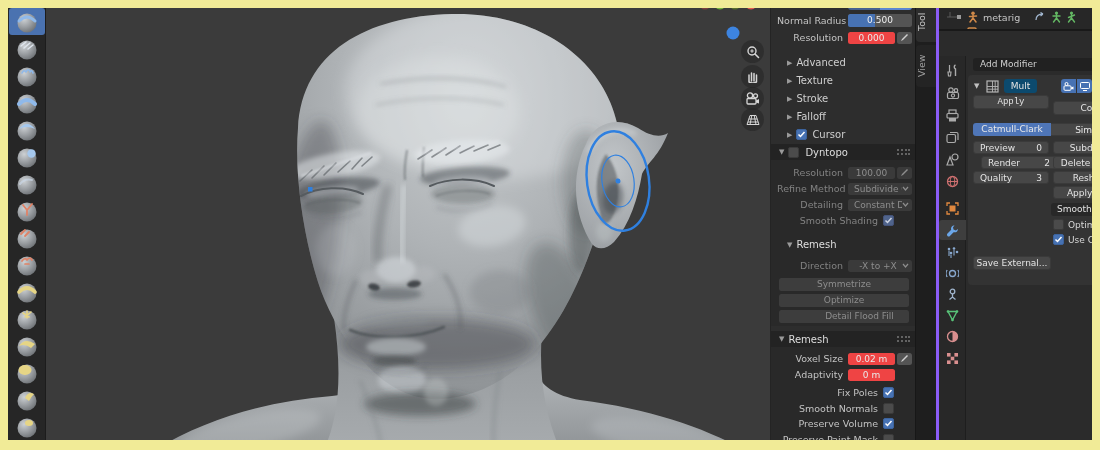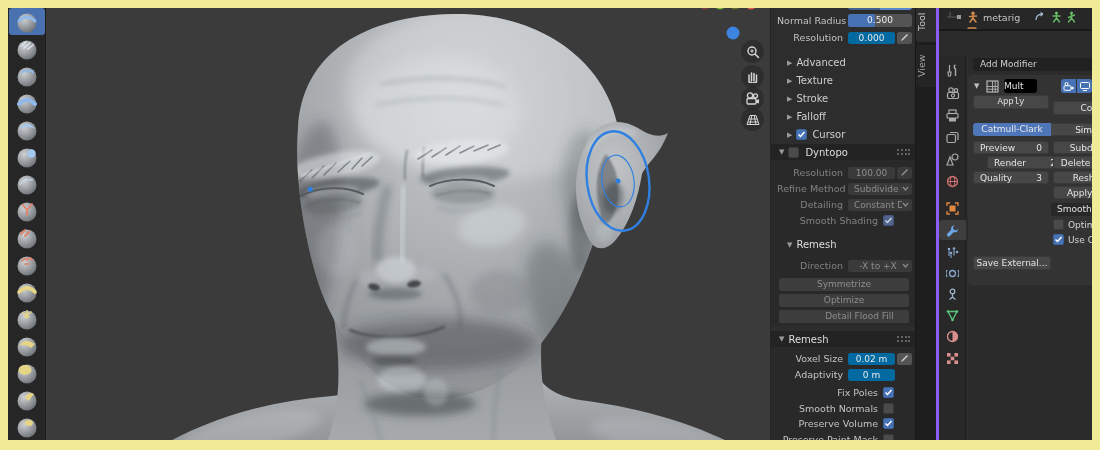--- a/index.html
+++ b/index.html
@@ -19,21 +19,21 @@
   #viewport{left:46px;top:0;width:891px;height:450px;background:#3b3b3b;}
   #vpsvg{position:absolute;left:0;top:0;}
   .navbtn{position:absolute;width:23px;height:23px;border-radius:50%;background:rgba(38,38,38,.62);
     display:flex;align-items:center;justify-content:center;}
 
   
   #sidebar{left:770px;top:0;width:145px;height:450px;background:#2d2d2d;z-index:10;border-left:1px solid #242424;}
   .srow{position:absolute;left:6px;width:135px;height:13px;display:flex;align-items:center;}
   .lab{width:71px;text-align:right;font-size:9.5px;color:#c3c3c3;padding-right:5px;white-space:nowrap;overflow:hidden;}
   .lab.dis{color:#828282;}
-  .fld{flex:1;height:12px;line-height:12px;background:#0369a1;border-radius:2.5px;color:#e9e9e9;
+  .fld{flex:1;height:12px;line-height:12px;background:#ef4444;border-radius:2.5px;color:#e9e9e9;
        font-size:9px;text-align:center;white-space:nowrap;overflow:hidden;}
   .fld.dis{background:#3a3a3a;color:#8d8d8d;}
   .slider{flex:1;height:13px;line-height:13px;background:#545454;border-radius:2.5px;color:#f0f0f0;
        font-size:9px;text-align:center;position:relative;overflow:hidden;}
   .slider .fill{position:absolute;left:0;top:0;bottom:0;background:#4772b3;}
   .slider span{position:relative;z-index:1;}
   .penbtn{width:15px;height:12px;margin-left:2px;background:#545454;border-radius:2.5px;
        display:flex;align-items:center;justify-content:center;}
   .penbtn.dis{background:#3a3a3a;}
   .drop{flex:1;height:12px;background:#3a3a3a;border-radius:2.5px;color:#8d8d8d;font-size:9px;
@@ -67,22 +67,22 @@
   .ptab{position:absolute;left:0;width:27px;height:20px;display:flex;align-items:center;justify-content:center;}
   .ptab.active{background:#3e3e3e;border-radius:3px 0 0 3px;}
   #props-content{position:absolute;left:27px;top:56px;width:137px;height:394px;background:#2b2b2b;}
   .pbtn{position:absolute;background:#474747;border:1px solid #3a3a3a;border-radius:3px;color:#e4e4e4;
       font-size:9px;text-align:center;overflow:hidden;white-space:nowrap;}
   .valbtn{position:absolute;background:#474747;border:1px solid #3a3a3a;border-radius:3px;color:#e4e4e4;font-size:9px;
       display:flex;align-items:center;padding:0 6px;}
   .valbtn .vl{flex:1;text-align:left;}
   .seg{position:absolute;border-radius:3px;font-size:9px;color:#e8e8e8;text-align:center;overflow:hidden;white-space:nowrap;}
   .pchk{position:absolute;display:flex;align-items:center;font-size:9px;color:#d6d6d6;gap:4px;white-space:nowrap;}
-  .darkfld{position:absolute;background:#000000;border-radius:3px;color:#e2e2e2;font-size:9px;
-      overflow:hidden;white-space:nowrap;}
+  .darkfld{position:absolute;background:#0c4a6e;border-radius:3px;color:#e2e2e2;font-size:9px;
+      text-align:center;overflow:hidden;white-space:nowrap;}
   .bluebtn{position:absolute;background:#4772b3;border-radius:3px;display:flex;align-items:center;justify-content:center;}
 </style>
 </head>
 <body>
 
 <div id="app">
 
   <svg width="0" height="0" style="position:absolute">
     <defs>
       <radialGradient id="sph" cx="35%" cy="30%" r="75%">
@@ -724,21 +724,21 @@
       <div class="pbtn" style="left:7px;top:39px;width:76px;height:14px;line-height:13px;font-family:Liberation Mono, monospace;">Apply</div>
       <div class="pbtn" style="left:87px;top:45px;width:78px;height:14px;line-height:13px;">Copy</div>
 
       <div class="seg" style="left:7px;top:67px;width:78px;height:13px;line-height:13px;background:#4f76b8;border-radius:3px 0 0 3px;">Catmull-Clark</div>
       <div class="seg" style="left:85px;top:67px;width:80px;height:13px;line-height:13px;background:#474747;border:1px solid #3a3a3a;border-left:none;border-radius:0 3px 3px 0;">Simple</div>
 
       <div class="valbtn" style="left:7px;top:85px;width:76px;height:13px;">
           <span class="vl">Preview</span>
           <span>0</span>
         </div>
-      <div class="valbtn" style="left:21px;top:100px;width:76px;height:13px;">
+      <div class="valbtn" style="left:15px;top:100px;width:76px;height:13px;">
           <span class="vl">Render</span>
           <span>2</span>
         </div>
       <div class="valbtn" style="left:7px;top:115px;width:76px;height:13px;">
           <span class="vl">Quality</span>
           <span>3</span>
         </div>
 
       <div class="pbtn" style="left:87px;top:85px;width:78px;height:13px;line-height:12px;">Subdivide</div>
       <div class="pbtn" style="left:87px;top:100px;width:78px;height:13px;line-height:12px;">Delete Higher</div>

